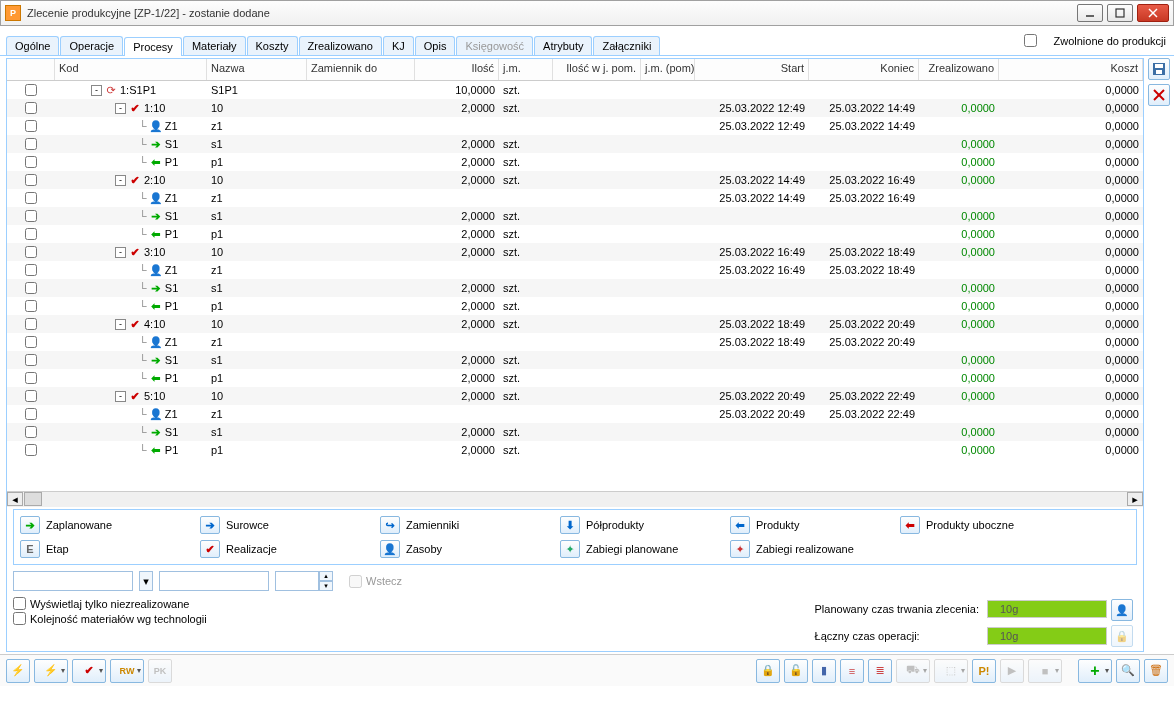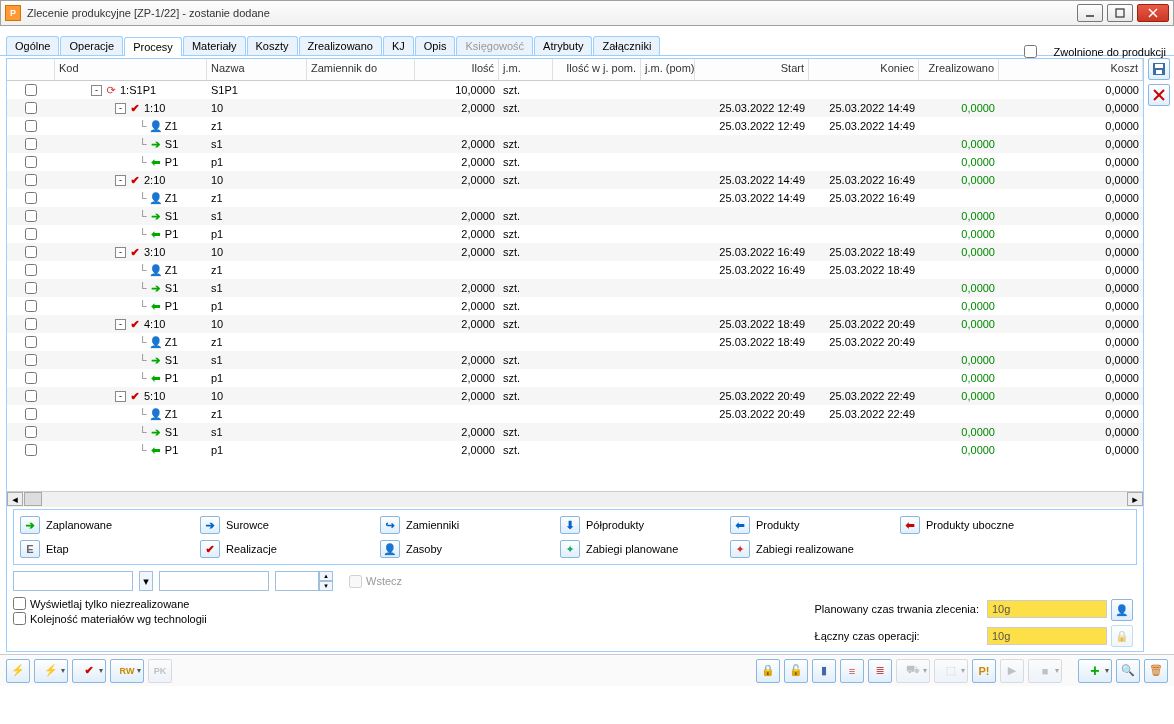--- a/index.html
+++ b/index.html
@@ -12,21 +12,21 @@
 .titlebar .winbtns { display: flex; gap: 4px; }
 .winbtn { width: 26px; height: 18px; border: 1px solid #777; border-radius: 2px; background: linear-gradient(#fefefe,#e8e8e8); display: flex; align-items: center; justify-content: center; cursor: pointer; }
 .winbtn.close { background: linear-gradient(#e85b47,#c83824); border-color: #a02010; color: #fff; font-weight: bold; width: 32px; }
 .winbtn svg { width: 10px; height: 10px; }
 
 
 .tabbar { height: 24px; border-bottom: 1px solid #9ccfff; display: flex; align-items: flex-end; padding: 0 6px; margin-top: 6px; position: relative; }
 .tab { padding: 3px 8px; border: 1px solid #9ccfff; border-bottom: none; margin-right: 1px; background: #eaf3fc; cursor: pointer; border-radius: 3px 3px 0 0; }
 .tab.active { background: #fff; position: relative; top: 1px; margin-top: 12px; }
 .tab.disabled { color: #999; }
-.release-check { position: absolute; right: 8px; top: 13px; display: flex; align-items: center; gap: 16px; }
+.release-check { position: absolute; right: 8px; top: 2px; display: flex; align-items: center; gap: 16px; }
 .release-check input { width: 13px; height: 13px; }
 
 
 .main { display: flex; height: 598px; }
 .grid-area { flex: 1; display: flex; flex-direction: column; border: 1px solid #9ccfff; margin: 2px 0 2px 6px; }
 .side-tools { width: 30px; display: flex; flex-direction: column; align-items: center; padding-top: 2px; gap: 4px; }
 .side-btn { width: 22px; height: 22px; border: 1px solid #88b8e0; background: linear-gradient(#fefefe,#e0eefb); border-radius: 2px; display:flex; align-items:center; justify-content:center; cursor:pointer; }
 .side-btn.red svg { color: #c00; }
 .side-btn svg { width: 14px; height: 14px; }
 
@@ -86,21 +86,21 @@
 .dd-btn { width:14px; height:20px; border:1px solid #a0c0e0; background:#f0f6fc; display:flex;align-items:center;justify-content:center; cursor:pointer;}
 .spinner { display:flex; }
 .spin-btns { display:flex; flex-direction:column; }
 .spin-btns div { width:14px; height:10px; border:1px solid #a0c0e0; font-size:7px; text-align:center; line-height:8px; cursor:pointer; background:#f0f6fc;}
 
 
 .bottom-opts { display:flex; padding: 2px 6px 4px 6px; }
 .opts-left { flex:1; }
 .opts-left label { display:flex; align-items:center; gap:4px; margin-bottom:2px;}
 .opts-right { display:grid; grid-template-columns: auto 120px; gap: 4px 8px; align-items:center;}
-.opts-right .ro { border:1px solid #ccc; background:#fde047; height:18px; padding:2px 4px; color:#555; width:120px;}
+.opts-right .ro { border:1px solid #ccc; background:#84cc16; height:18px; padding:2px 12px; color:#555; width:120px;}
 .opts-side { width: 30px; display:flex; flex-direction:column; gap:4px; align-items:center; padding-top:2px;}
 
 
 .bottom-toolbar { height: 32px; border-top: 1px solid #ccc; display:flex; align-items:center; padding: 0 6px; gap:4px; background:#fafafa;}
 .bottom-toolbar .spacer { flex:1; }
 .tbtn { width:24px; height:24px; border:1px solid #88b8e0; background:linear-gradient(#fefefe,#e0eefb); border-radius:2px; display:flex;align-items:center;justify-content:center; cursor:pointer;}
 .tbtn.disabled { opacity:.5; border-color:#bbb; }
 .tbtn.split { width:34px; position:relative;}
 .tbtn.split::after { content:'▾'; position:absolute; right:2px; font-size:8px; color:#555;}
 

